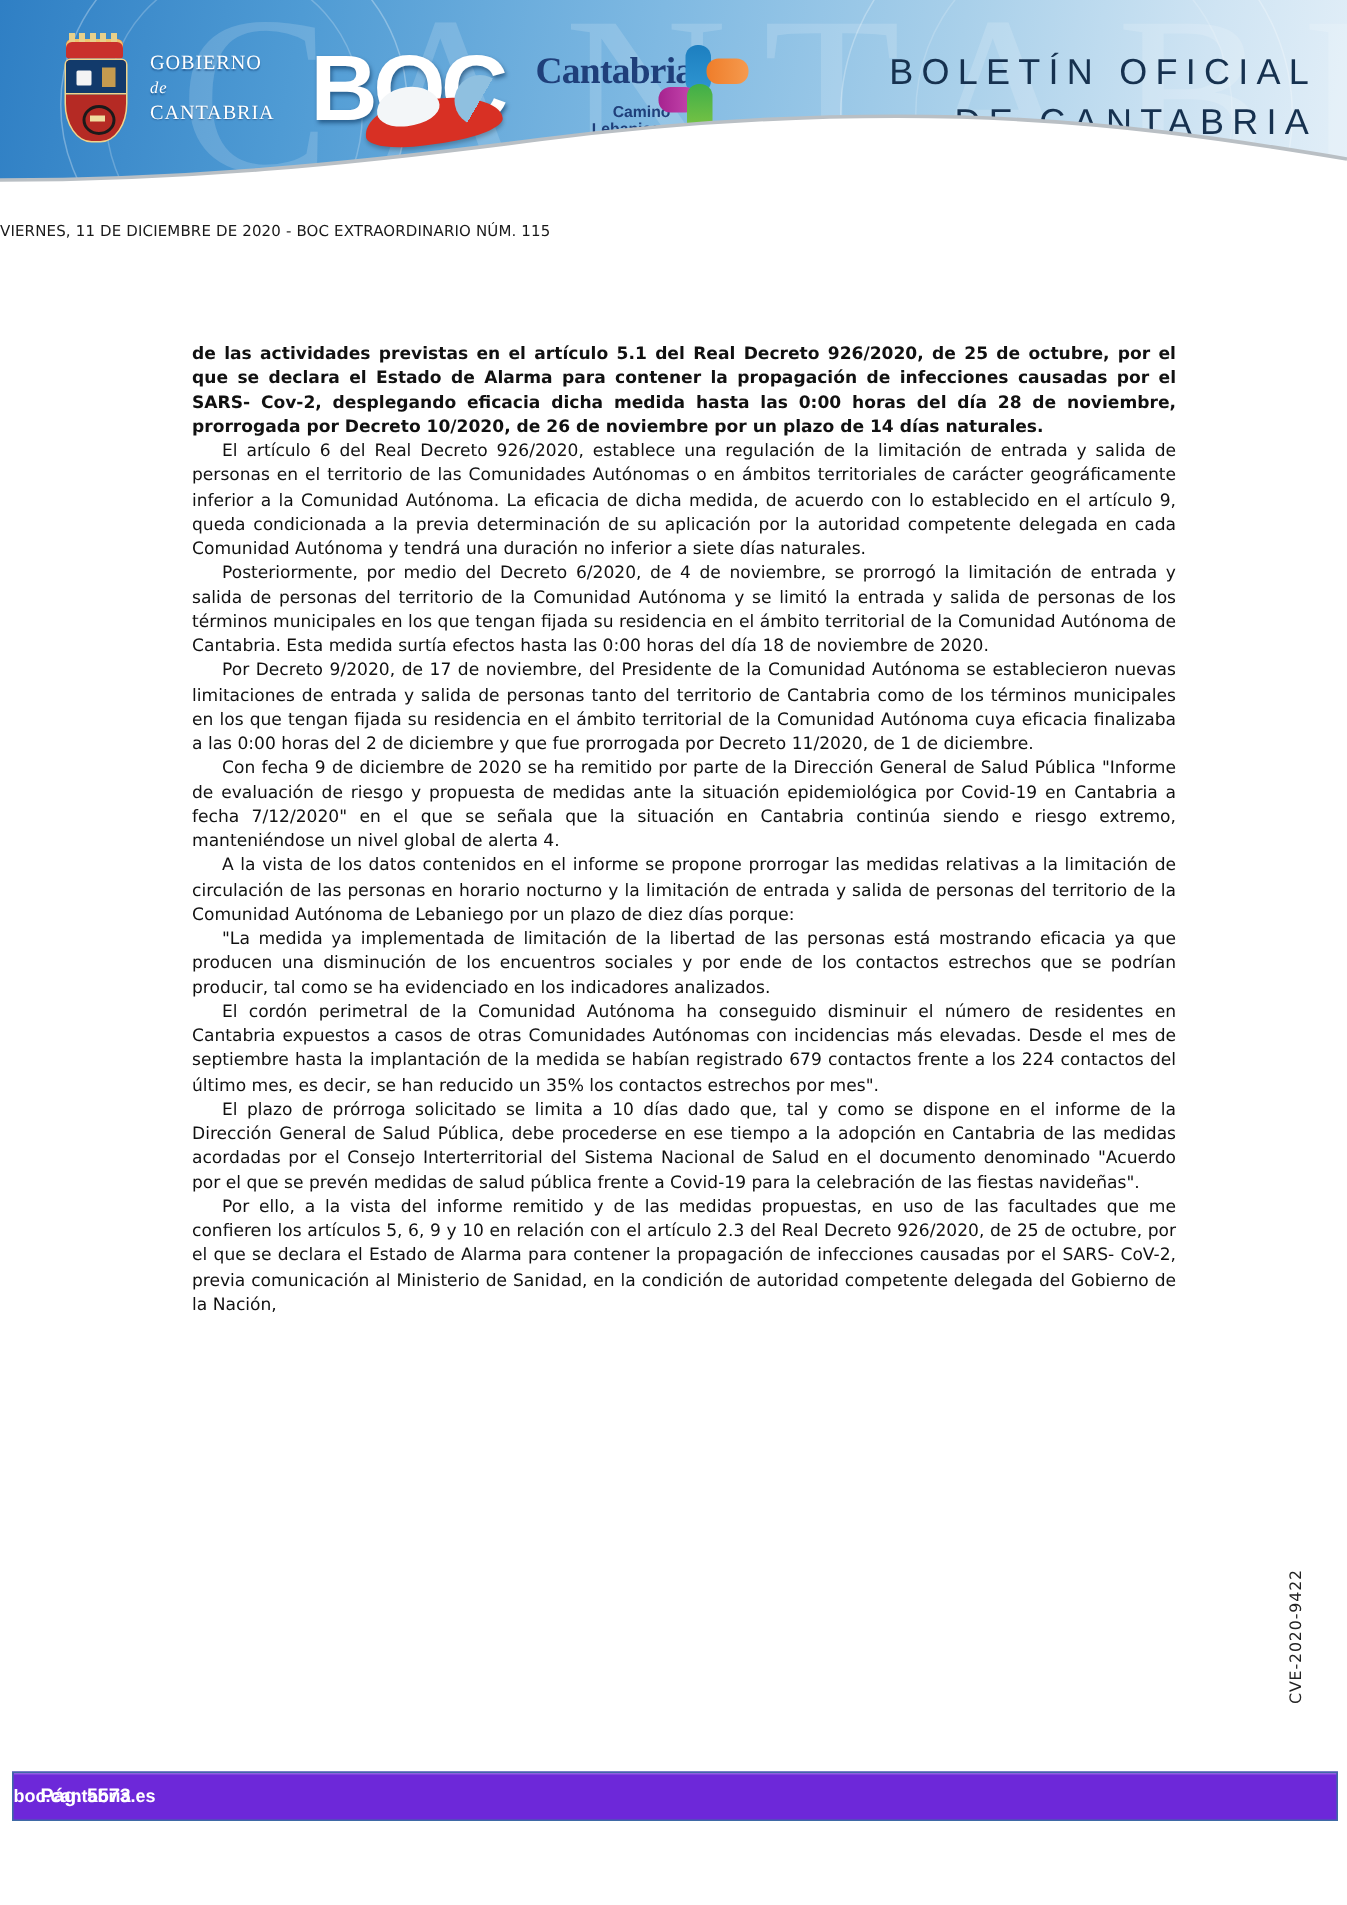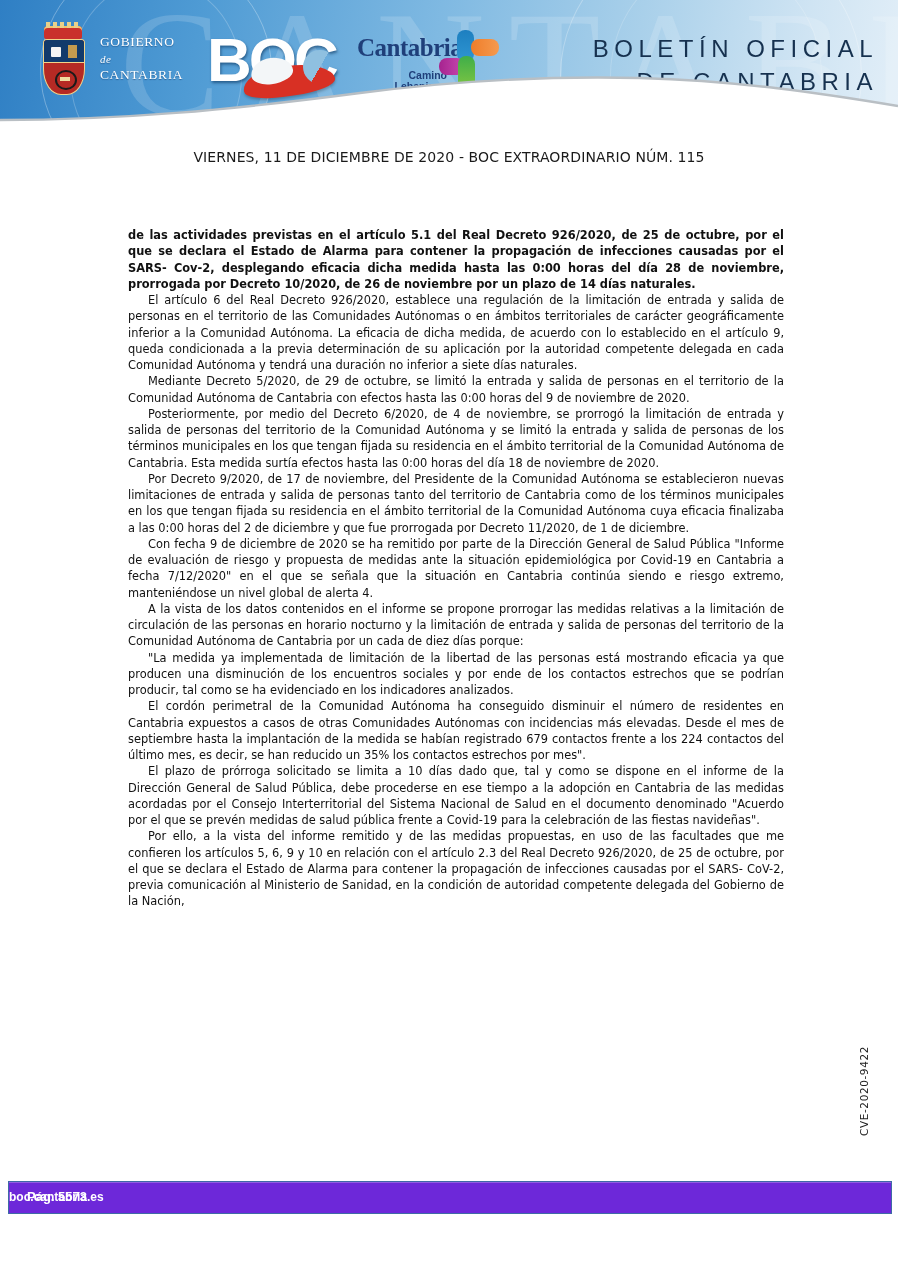--- a/index.html
+++ b/index.html
@@ -226,23 +226,23 @@
     line-height: 33px;
     color: #16314f;
     font-weight: 400;
   }
 
   
   .dateline {
     position: absolute;
     left: 0; top: 149px;
     width: 898px;
-    text-align: center;
+    text-align: left;
     font-family: "DejaVu Sans", sans-serif;
-    font-size: 14px;
+    font-size: 10px;
     color: #1a1a1a;
     letter-spacing: 0.1px;
   }
 
   
   .doc-body {
     position: absolute;
     left: 128px;
     top: 227px;
     width: 656px;
@@ -356,25 +356,24 @@
     <path d="M0,64 L0,44 C120,44 230,34 360,17 C470,3 560,0 640,2 C740,5 820,17 898,30 L898,64 Z" fill="#ffffff"></path>
     <path d="M0,44 C120,44 230,34 360,17 C470,3 560,0 640,2 C740,5 820,17 898,30" fill="none" stroke="#b9bfc4" stroke-width="2.4"></path>
   </svg>
 </div>
 
 <div class="dateline">VIERNES, 11 DE DICIEMBRE DE 2020 - BOC EXTRAORDINARIO NÚM. 115</div>
 
 <div class="doc-body">
   <p class="noindent">de las actividades previstas en el artículo 5.1 del Real Decreto 926/2020, de 25 de octubre, por el que se declara el Estado de Alarma para contener la propagación de infecciones causadas por el SARS- Cov-2, desplegando eficacia dicha medida hasta las 0:00 horas del día 28 de noviembre, prorrogada por Decreto 10/2020, de 26 de noviembre por un plazo de 14 días naturales.</p>
   <p>El artículo 6 del Real Decreto 926/2020, establece una regulación de la limitación de entrada y salida de personas en el territorio de las Comunidades Autónomas o en ámbitos territoriales de carácter geográficamente inferior a la Comunidad Autónoma. La eficacia de dicha medida, de acuerdo con lo establecido en el artículo 9, queda condicionada a la previa determinación de su aplicación por la autoridad competente delegada en cada Comunidad Autónoma y tendrá una duración no inferior a siete días naturales.</p>
-  <p>Mediante Decreto 5/2020, de 29 de octubre, se limitó la entrada y salida de personas en el territorio de la Comunidad Autónoma de Cantabria con efectos hasta las 0:00 horas del 9 de noviembre de 2020.</p>
   <p>Posteriormente, por medio del Decreto 6/2020, de 4 de noviembre, se prorrogó la limitación de entrada y salida de personas del territorio de la Comunidad Autónoma y se limitó la entrada y salida de personas de los términos municipales en los que tengan fijada su residencia en el ámbito territorial de la Comunidad Autónoma de Cantabria. Esta medida surtía efectos hasta las 0:00 horas del día 18 de noviembre de 2020.</p>
   <p>Por Decreto 9/2020, de 17 de noviembre, del Presidente de la Comunidad Autónoma se establecieron nuevas limitaciones de entrada y salida de personas tanto del territorio de Cantabria como de los términos municipales en los que tengan fijada su residencia en el ámbito territorial de la Comunidad Autónoma cuya eficacia finalizaba a las 0:00 horas del 2 de diciembre y que fue prorrogada por Decreto 11/2020, de 1 de diciembre.</p>
   <p>Con fecha 9 de diciembre de 2020 se ha remitido por parte de la Dirección General de Salud Pública "Informe de evaluación de riesgo y propuesta de medidas ante la situación epidemiológica por Covid-19 en Cantabria a fecha 7/12/2020" en el que se señala que la situación en Cantabria continúa siendo e riesgo extremo, manteniéndose un nivel global de alerta 4.</p>
-  <p>A la vista de los datos contenidos en el informe se propone prorrogar las medidas relativas a la limitación de circulación de las personas en horario nocturno y la limitación de entrada y salida de personas del territorio de la Comunidad Autónoma de Cantabria por un cada de diez días porque:</p>
+  <p>A la vista de los datos contenidos en el informe se propone prorrogar las medidas relativas a la limitación de circulación de las personas en horario nocturno y la limitación de entrada y salida de personas del territorio de la Comunidad Autónoma de Lebaniego por un plazo de diez días porque:</p>
   <p>"La medida ya implementada de limitación de la libertad de las personas está mostrando eficacia ya que producen una disminución de los encuentros sociales y por ende de los contactos estrechos que se podrían producir, tal como se ha evidenciado en los indicadores analizados.</p>
   <p>El cordón perimetral de la Comunidad Autónoma ha conseguido disminuir el número de residentes en Cantabria expuestos a casos de otras Comunidades Autónomas con incidencias más elevadas. Desde el mes de septiembre hasta la implantación de la medida se habían registrado 679 contactos frente a los 224 contactos del último mes, es decir, se han reducido un 35% los contactos estrechos por mes".</p>
   <p>El plazo de prórroga solicitado se limita a 10 días dado que, tal y como se dispone en el informe de la Dirección General de Salud Pública, debe procederse en ese tiempo a la adopción en Cantabria de las medidas acordadas por el Consejo Interterritorial del Sistema Nacional de Salud en el documento denominado "Acuerdo por el que se prevén medidas de salud pública frente a Covid-19 para la celebración de las fiestas navideñas".</p>
   <p>Por ello, a la vista del informe remitido y de las medidas propuestas, en uso de las facultades que me confieren los artículos 5, 6, 9 y 10 en relación con el artículo 2.3 del Real Decreto 926/2020, de 25 de octubre, por el que se declara el Estado de Alarma para contener la propagación de infecciones causadas por el SARS- CoV-2, previa comunicación al Ministerio de Sanidad, en la condición de autoridad competente delegada del Gobierno de la Nación,</p>
 </div>
 
 <div class="cve">CVE-2020-9422</div>
 
 <div class="footer">
   <div class="f-left">Pág. 5573</div>

